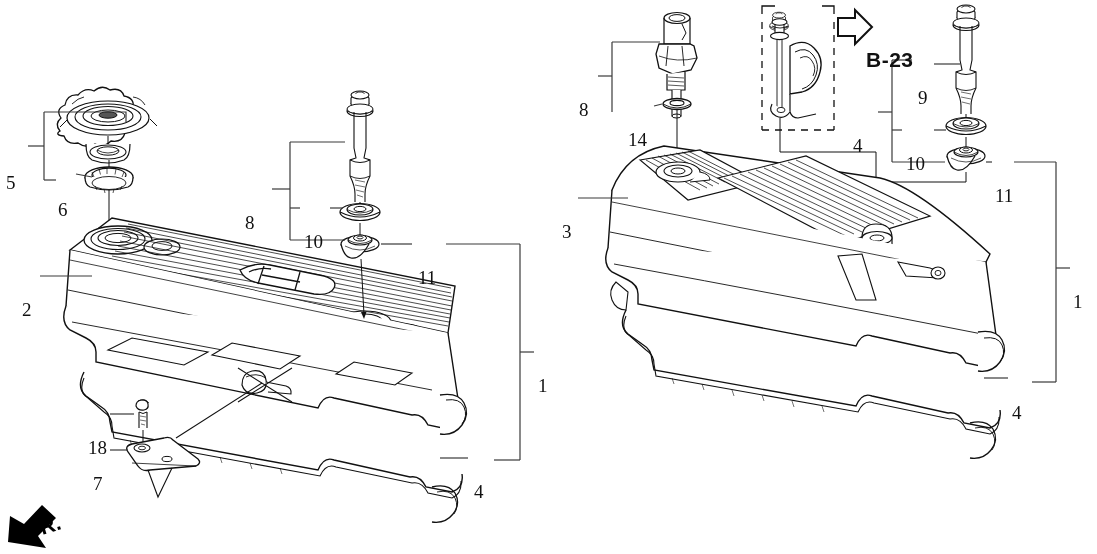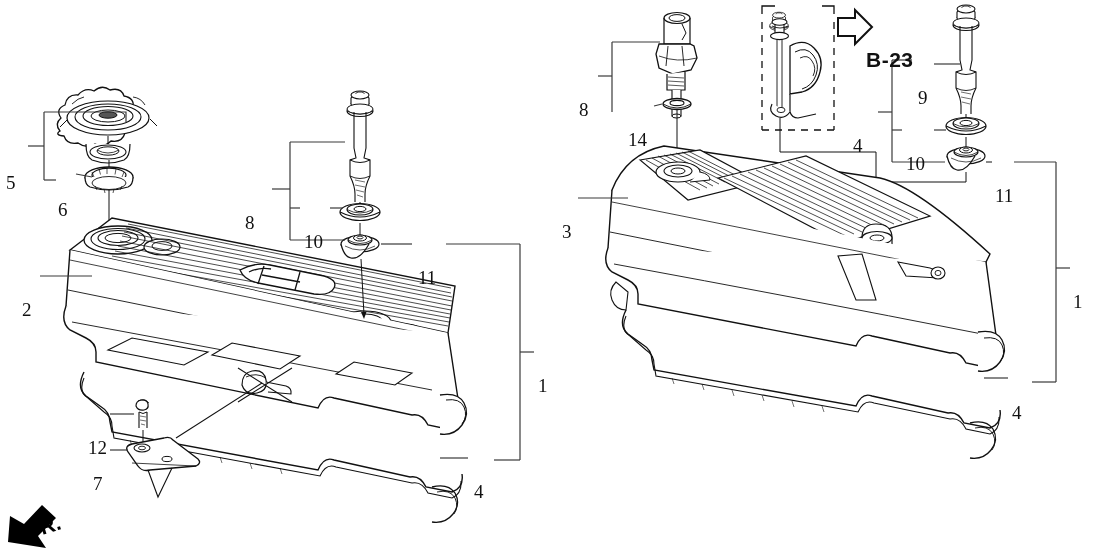--- a/index.html
+++ b/index.html
@@ -426,21 +426,21 @@
   </svg>
 
   <div class="callout" style="left:6px;  top:140px;">5</div>
   <div class="callout" style="left:58px; top:167px;">6</div>
   <div class="callout" style="left:22px; top:267px;">2</div>
   <div class="callout" style="left:245px;top:180px;">8</div>
   <div class="callout" style="left:304px;top:199px;">10</div>
   <div class="callout" style="left:418px;top:235px;">11</div>
   <div class="callout" style="left:538px;top:343px;">1</div>
   <div class="callout" style="left:474px;top:449px;">4</div>
-  <div class="callout" style="left:88px; top:405px;">12</div>
+  <div class="callout" style="left:88px; top:405px;">18</div>
   <div class="callout" style="left:93px; top:441px;">7</div>
   <div class="callout" style="left:579px;top:67px;">8</div>
   <div class="callout" style="left:628px;top:97px;">14</div>
   <div class="callout" style="left:853px;top:103px;">4</div>
   <div class="callout" style="left:918px;top:55px;">9</div>
   <div class="callout" style="left:906px;top:121px;">10</div>
   <div class="callout" style="left:995px;top:153px;">11</div>
   <div class="callout" style="left:562px;top:189px;">3</div>
   <div class="callout" style="left:1073px;top:259px;">1</div>
   <div class="callout" style="left:1012px;top:370px;">4</div>

